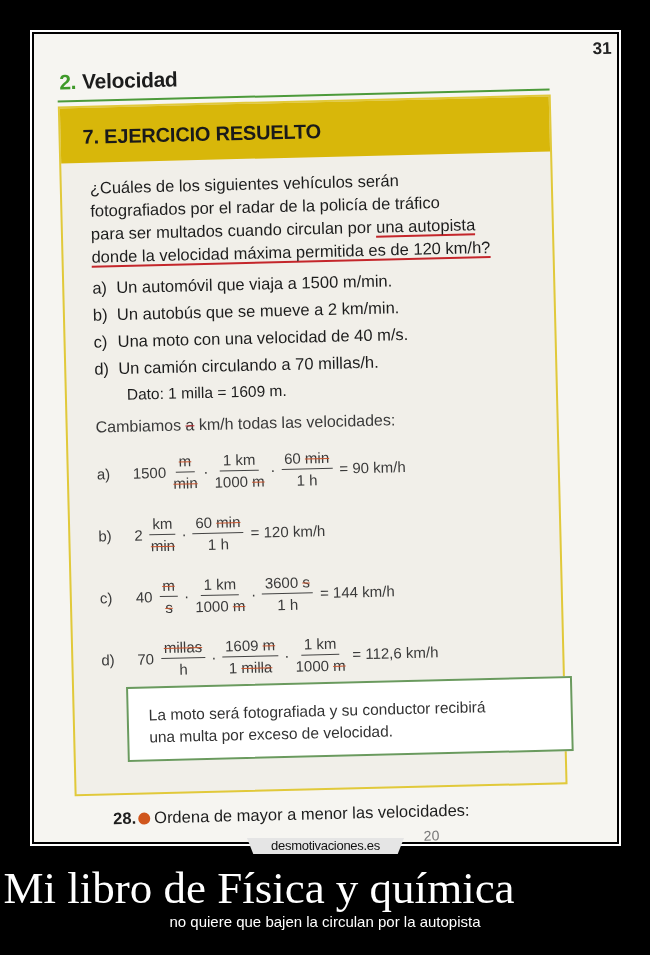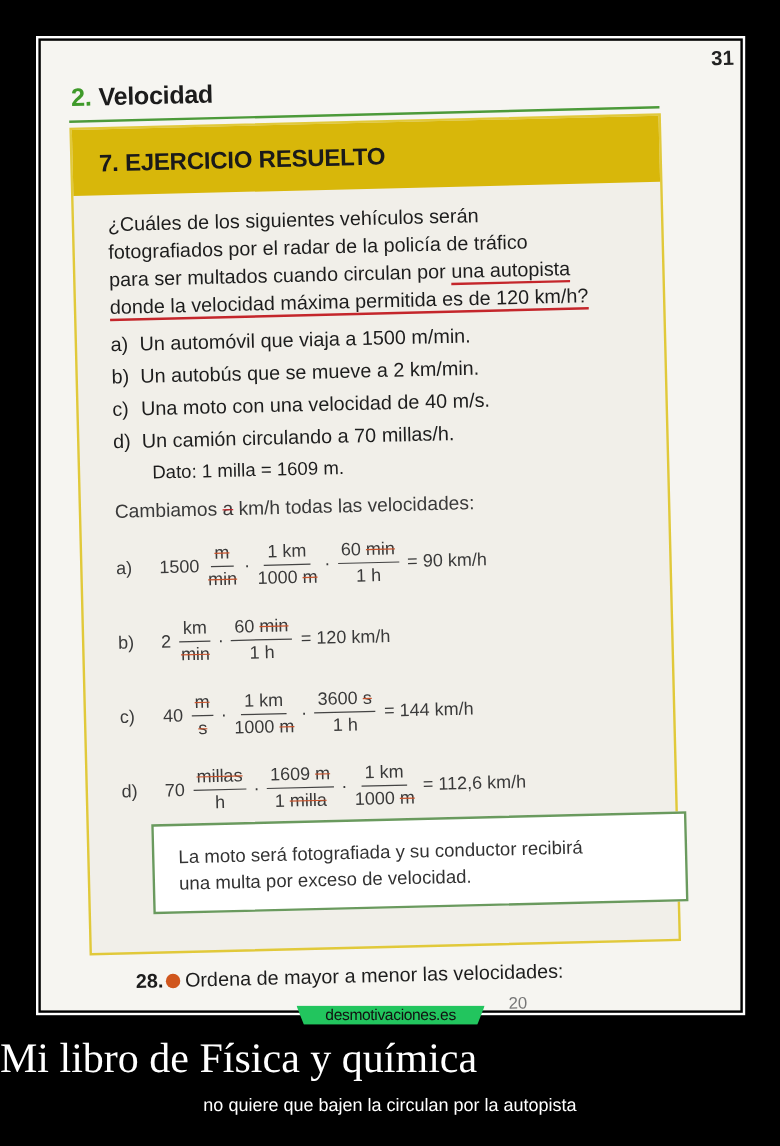--- a/index.html
+++ b/index.html
@@ -70,28 +70,28 @@
     }
     .next-exercise .ex-num { font-weight: bold; }
     .next-exercise .ex-dot {
       display: inline-block; width: 12px; height: 12px; border-radius: 50%;
       background: #d0561d; margin: 0 4px 0 2px; vertical-align: -1px;
     }
     .next-exercise .cutoff { position: absolute; left: 310px; top: 26px; color: #777; font-size: 14px; }
 
     .watermark {
       position: absolute; left: 247px; top: 838px; width: 157px; height: 16px;
-      background: #22c55e; border-radius: 0 0 3px 3px;
+      background: #e5e5e5; border-radius: 0 0 3px 3px;
       font-size: 13px; line-height: 16px; text-align: center; color: #111; letter-spacing: -0.3px;
       clip-path: polygon(0 0, 100% 0, 96% 100%, 4% 100%);
     }
 
     .caption-title {
-      position: absolute; left: 0; top: 862px; width: 518px; 
-      font-family: "Liberation Serif", serif; font-size: 35px; color: #fff;
+      position: absolute; left: 0; top: 862px; width: 518px; text-align: center;
+      font-family: "Liberation Serif", serif; font-size: 45px; color: #fff;
     }
     .caption-subtitle {
       position: absolute; left: 0; top: 913px; width: 650px; text-align: center;
       font-family: "Liberation Sans", sans-serif; font-size: 15px; color: #fff;
     }
   </style>
 </head>
 <body>
 
 <div class="poster-frame">

